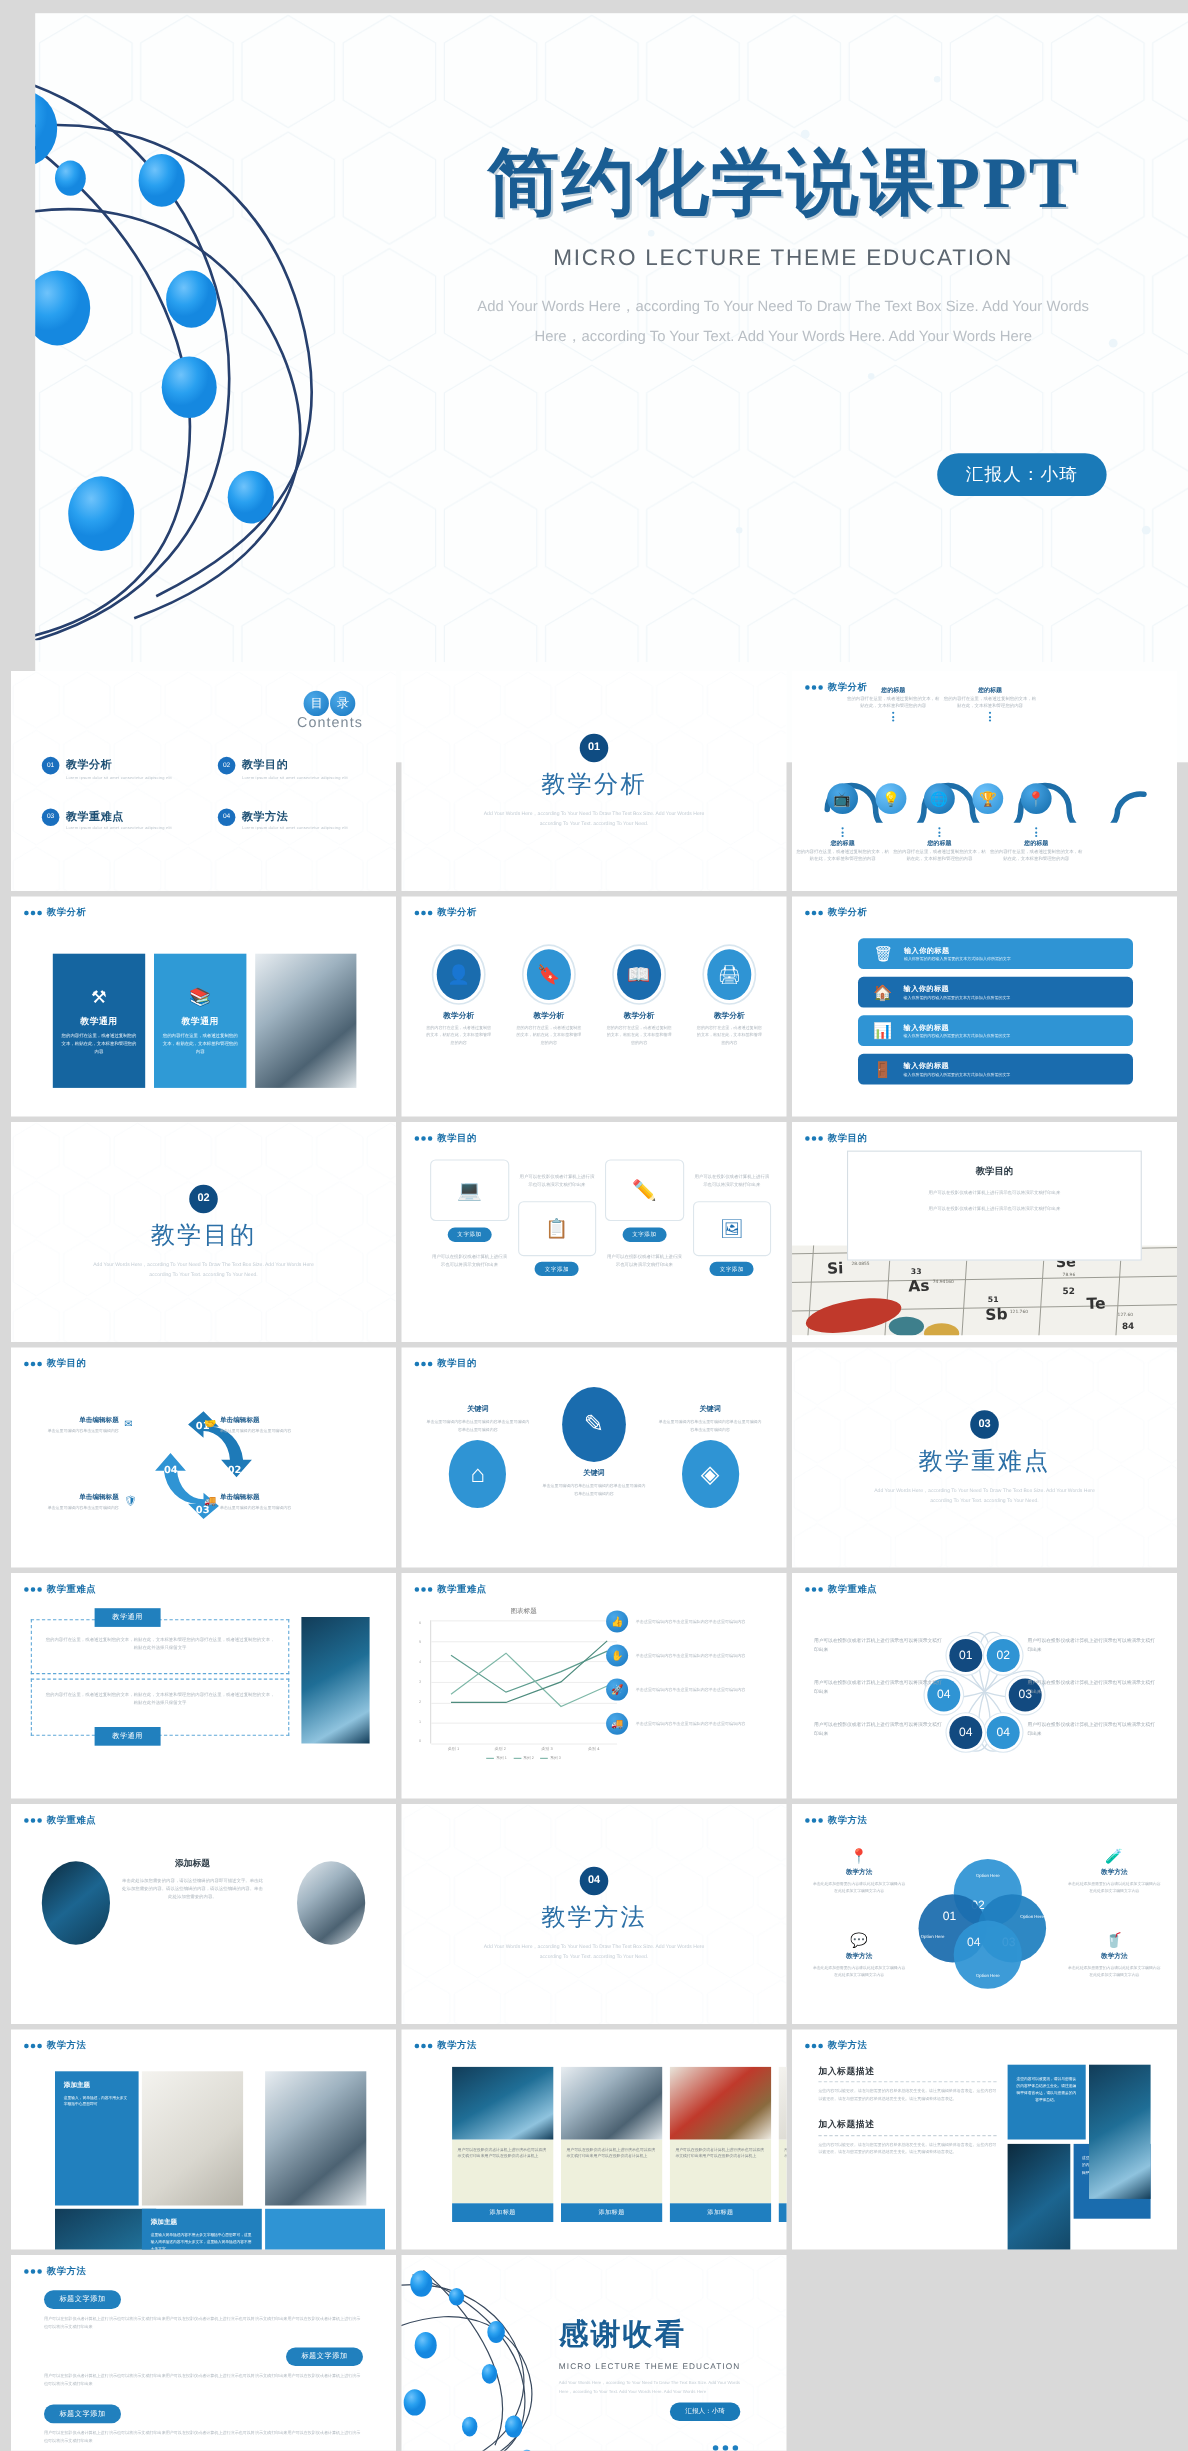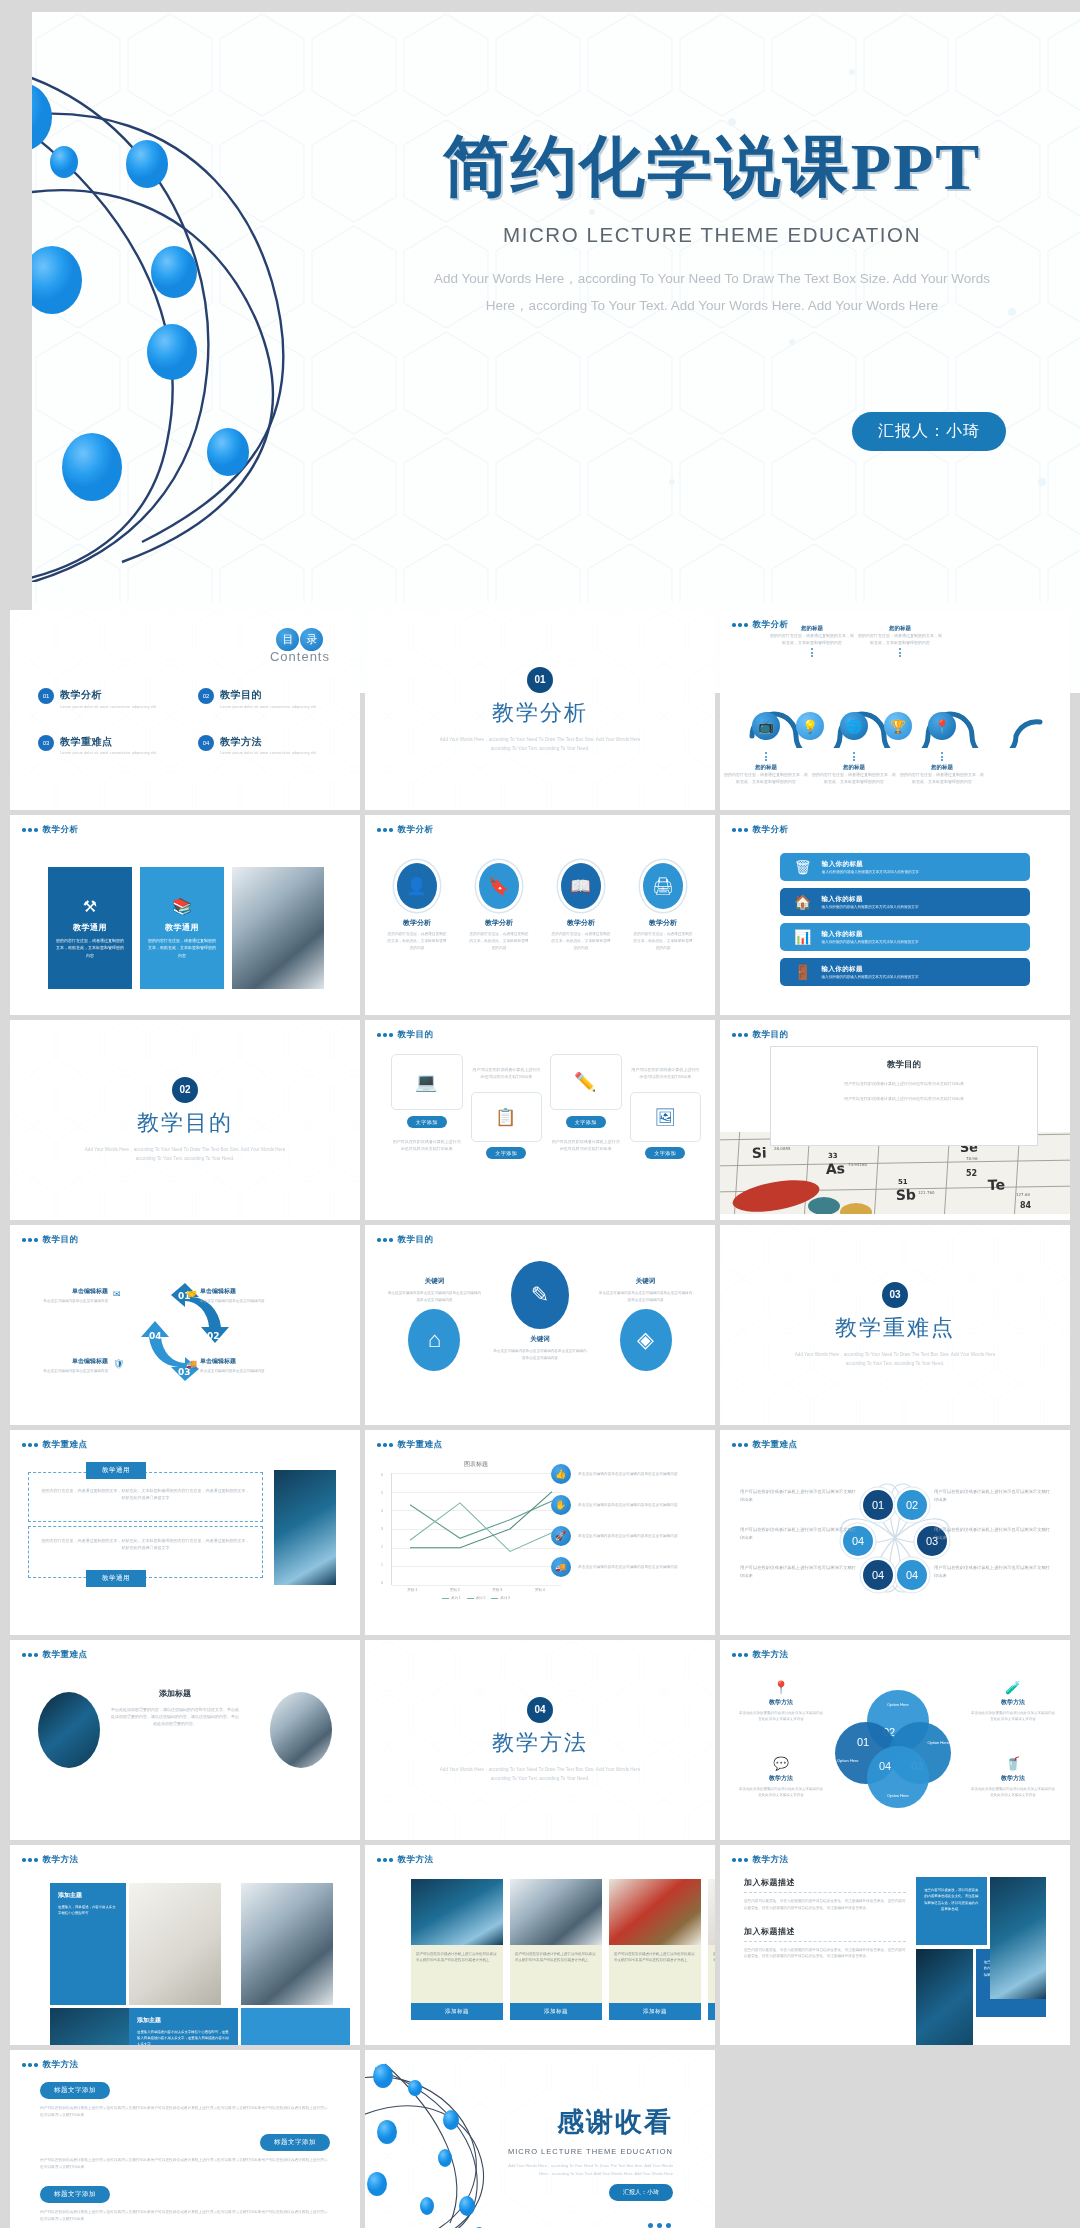--- a/index.html
+++ b/index.html
@@ -223,21 +223,21 @@
   .tptxt{ background:#2180be; color:#fff; font-size:3.4px; line-height:1.9;
           padding:10px 7px; text-align:center; }
 
   
   .tt{ position:absolute; inset:32px 30px 14px; }
   .ttpill{ background:#2180be;color:#fff;font-size:6.5px;border-radius:9px;
            padding:4px 14px;display:inline-block;letter-spacing:.5px; }
   .ttp{ font-size:3.7px; color:#aab3bb; line-height:2.0; margin:6px 0 14px; }
 
   
-  .thanks-t{ position:absolute; right:42px; top:54px; text-align:right; }
+  .thanks-t{ position:absolute; right:42px; top:54px; text-align:left; }
   .thanks-t .big{ font-family:"Liberation Serif","DejaVu Serif",serif;
                   font-size:27px;font-weight:bold;color:#1a5d93;letter-spacing:2px; }
   .thanks-t .sm{ font-size:7.5px;color:#5c6670;letter-spacing:1px;margin-top:7px; }
   .thanks-t .ds{ font-size:4px;color:#c3ccd4;line-height:2;margin-top:6px; }
   .thanks-badge{ position:absolute; right:42px; top:134px; background:#1a7ab8;
                  color:#fff;border-radius:9px;padding:4px 14px;font-size:6px; }
   .thanks-dots{ position:absolute; right:44px; bottom:22px; display:flex; gap:4px; }
   .thanks-dots i{ width:5px;height:5px;border-radius:50%;background:#1e7fc0;display:block; }
 </style>
 </head>

